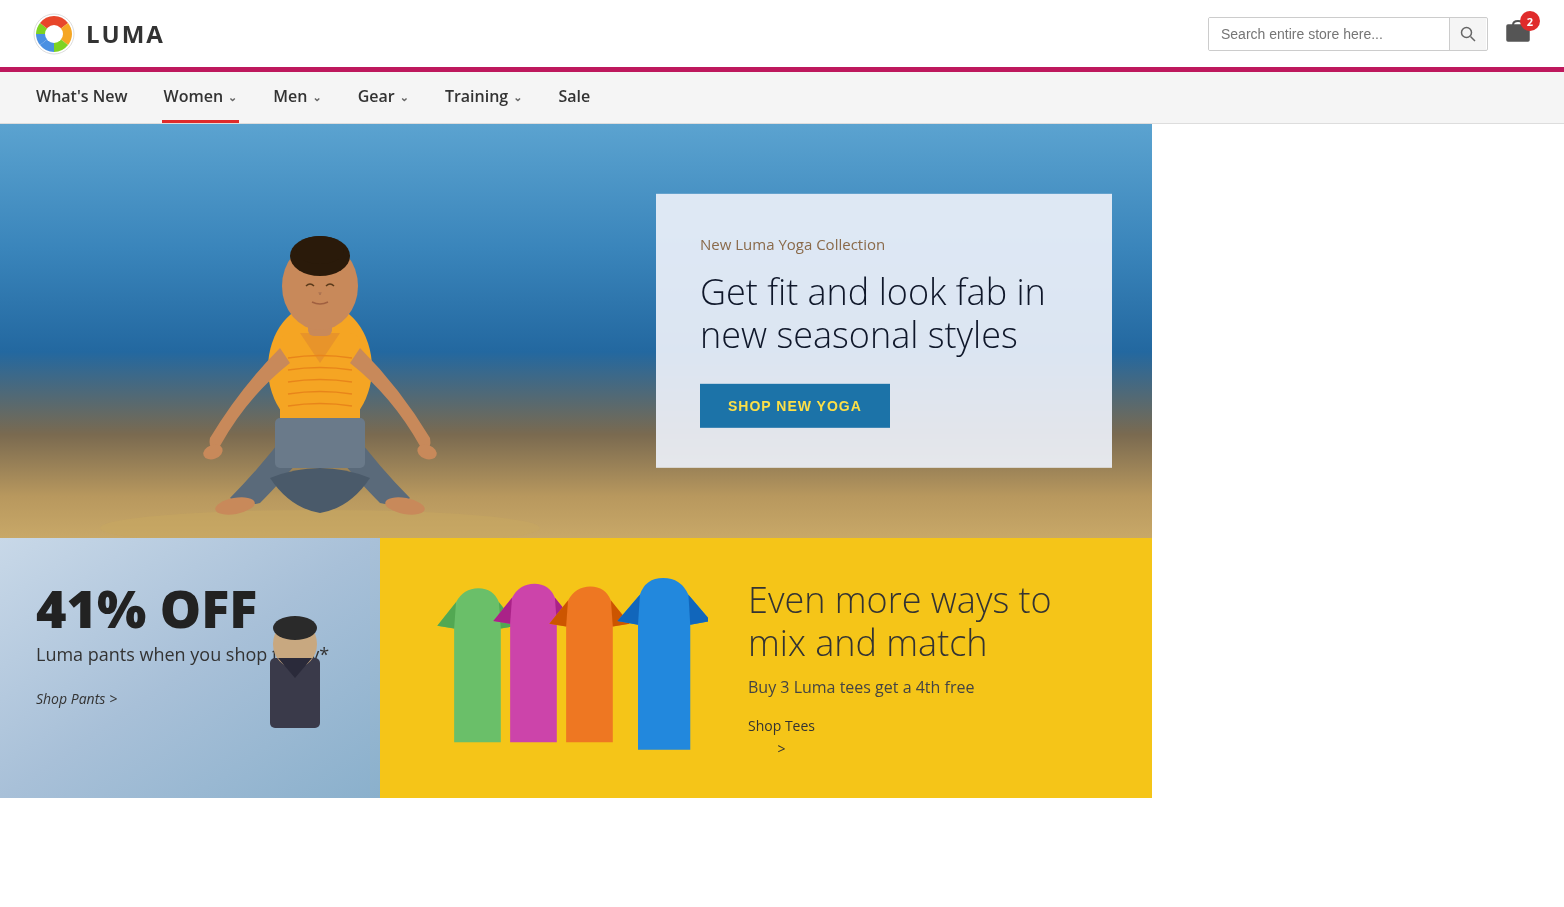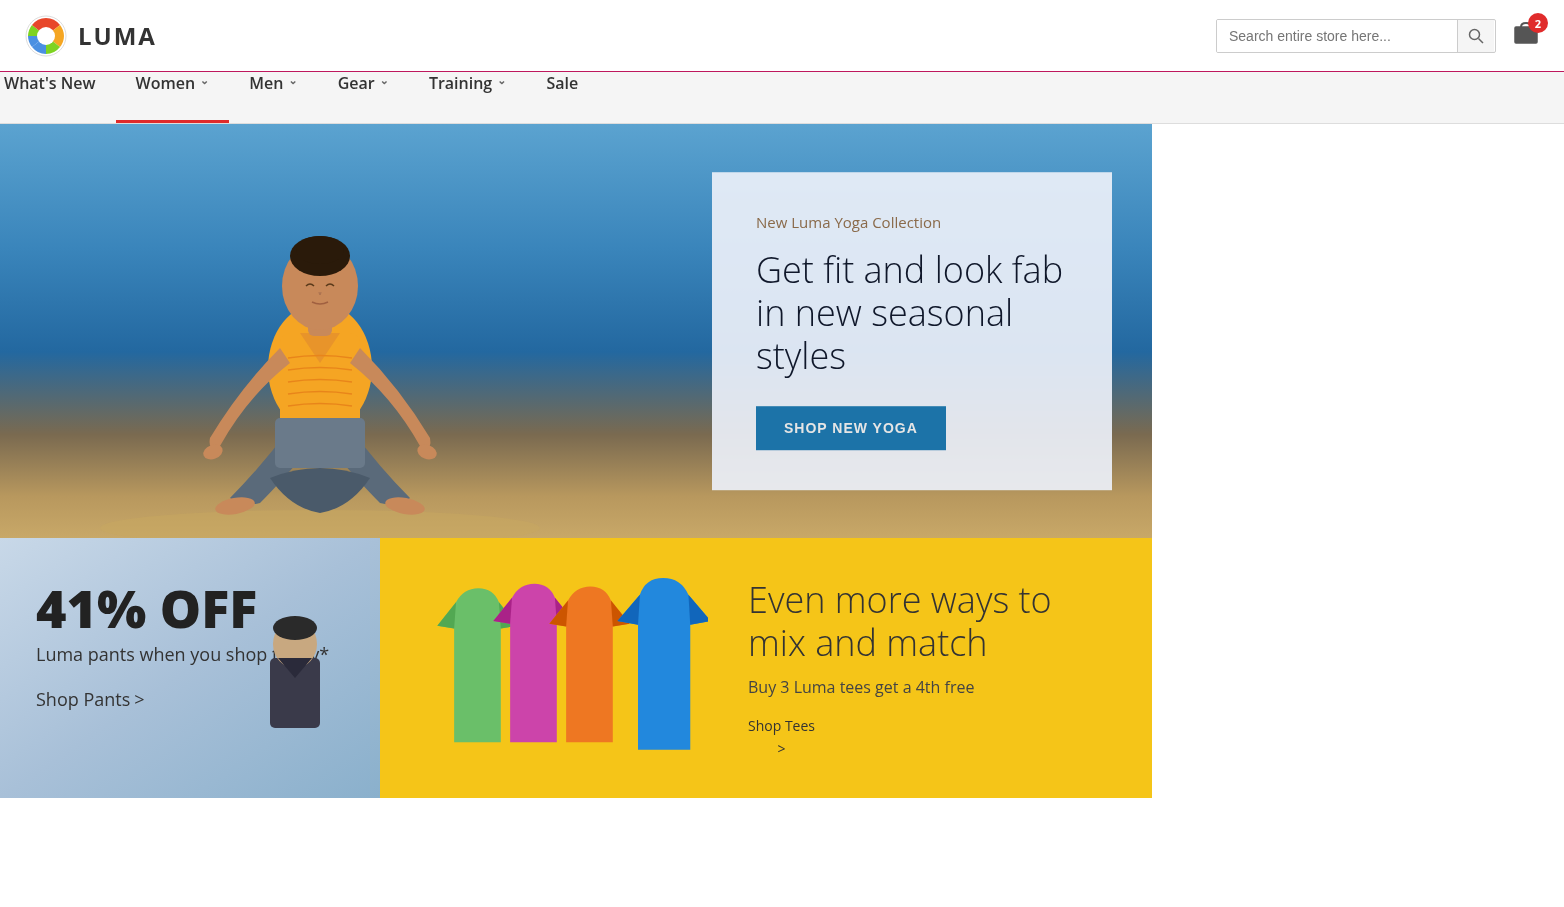--- a/index.html
+++ b/index.html
@@ -3,23 +3,23 @@
   <meta charset="utf-8">
   <style>
     * { margin: 0; padding: 0; box-sizing: border-box; }
     body { font-family: 'Open Sans', Arial, sans-serif; background: #fff; width: 1564px; }
 
     
     .header {
       display: flex;
       align-items: center;
       justify-content: space-between;
-      padding: 12px 24px;
+      padding: 12px 32px;
       background: #fff;
-      border-bottom: 1px solid #be185d;
+      border-bottom: 5px solid #be185d;
       height: 72px;
     }
     .logo-area {
       display: flex;
       align-items: center;
       gap: 10px;
     }
     .logo-icon {
       width: 44px;
       height: 44px;
@@ -93,30 +93,31 @@
     .nav {
       background: #f5f5f5;
       border-bottom: 1px solid #ddd;
       padding: 0 0;
       height: 52px;
       display: flex;
       align-items: stretch;
     }
     .nav-item {
       display: flex;
-      align-items: flex-start;
-      padding: 0 20px;
+      align-items: center;
+      padding: 0 2px;
       font-size: 16px;
       font-weight: 600;
       color: #333;
       cursor: pointer;
       white-space: nowrap;
       text-decoration: none;
       border-bottom: 3px solid transparent;
       transition: border-color 0.2s;
+      margin-left: 32px;
     }
     .nav-item:first-child {
       padding-left: 4px;
     }
     .nav-item.active {
       border-bottom: 3px solid #e02b2b;
     }
     .nav-item .chevron {
       margin-left: 5px;
       font-size: 11px;
@@ -135,39 +136,39 @@
       position: absolute;
       inset: 0;
       background: linear-gradient(to bottom, #5ba3d0 0%, #3a85bb 30%, #2368a0 55%, #7a6a50 75%, #b8985e 90%, #c8a868 100%);
     }
     .hero-content-box {
       position: absolute;
       right: 40px;
       top: 50%;
       transform: translateY(-50%);
       background: rgba(235, 240, 248, 0.92);
-      width: 400px;
+      width: 456px;
       padding: 40px 44px;
     }
     .hero-subtitle {
       font-size: 15px;
       color: #8a6a4a;
       margin-bottom: 16px;
       font-weight: 400;
     }
     .hero-title {
       font-size: 36px;
       color: #0f172a;
       line-height: 1.2;
       font-weight: 300;
       margin-bottom: 28px;
     }
     .shop-btn {
       background: #1c73a8;
-      color: #e5e5e5;
+      color: #fde047;
       border: none;
       padding: 14px 28px;
       font-size: 14px;
       font-weight: 700;
       letter-spacing: 1px;
       cursor: pointer;
       text-transform: uppercase;
     }
 
     
@@ -189,27 +190,28 @@
       color: #222;
       line-height: 1;
     }
     .promo-desc {
       font-size: 18px;
       color: #333;
       margin: 8px 0 20px 0;
       line-height: 1.4;
     }
     .promo-link {
-      font-size: 18px;
+      font-size: 14px;
       color: #333;
       text-decoration: none;
       cursor: pointer;
       display: inline-flex;
       align-items: flex-start;
       gap: 4px;
+      font-style: italic;
     }
     .promo-right {
       flex: 1;
       background: #f5c518;
       display: flex;
       align-items: center;
       padding: 40px 48px;
       gap: 40px;
     }
     .promo-right-text {

